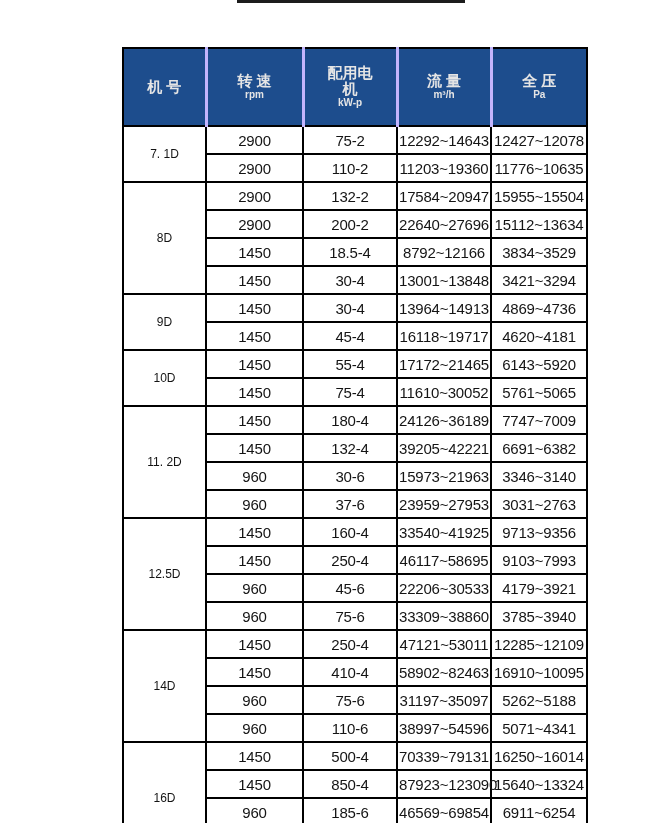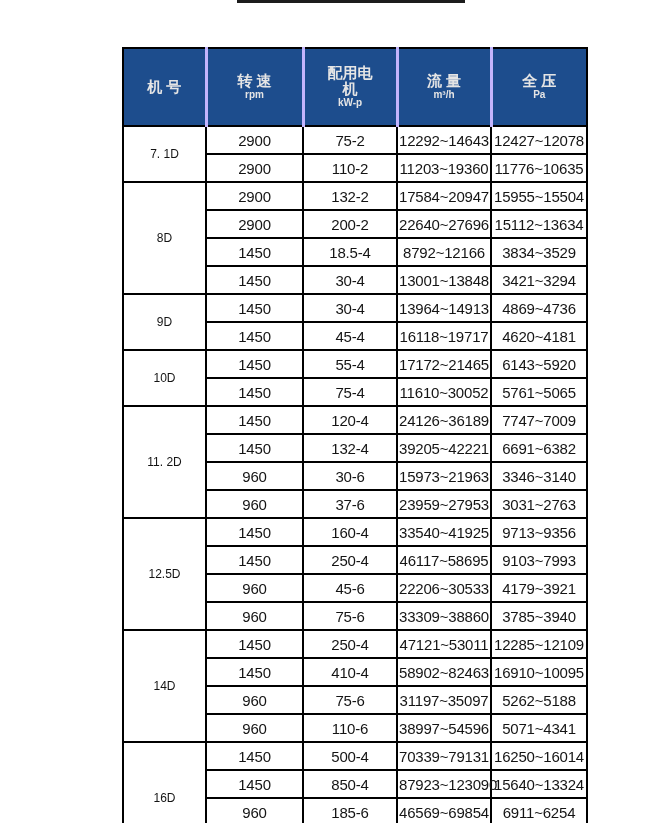--- a/index.html
+++ b/index.html
@@ -176,21 +176,21 @@
         </tr>
         <tr>
           <td>1450</td>
           <td>75-4</td>
           <td>11610~30052</td>
           <td>5761~5065</td>
         </tr>
         <tr>
           <td rowspan="4" class="model-cell">11. 2D</td>
           <td>1450</td>
-          <td>120-4</td>
+          <td>180-4</td>
           <td>24126~36189</td>
           <td>7747~7009</td>
         </tr>
         <tr>
           <td>1450</td>
           <td>132-4</td>
           <td>39205~42221</td>
           <td>6691~6382</td>
         </tr>
         <tr>

